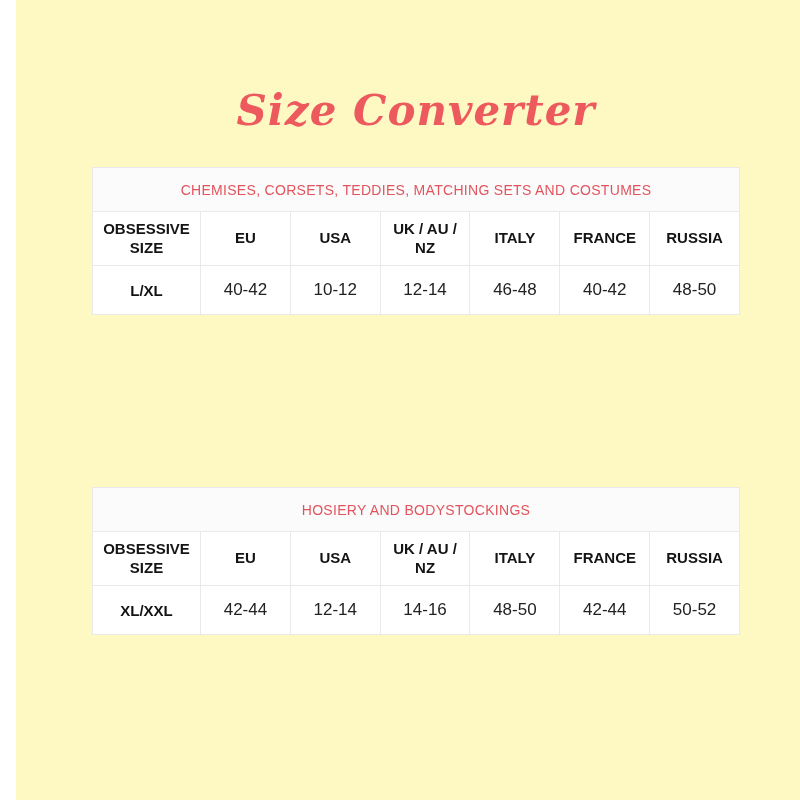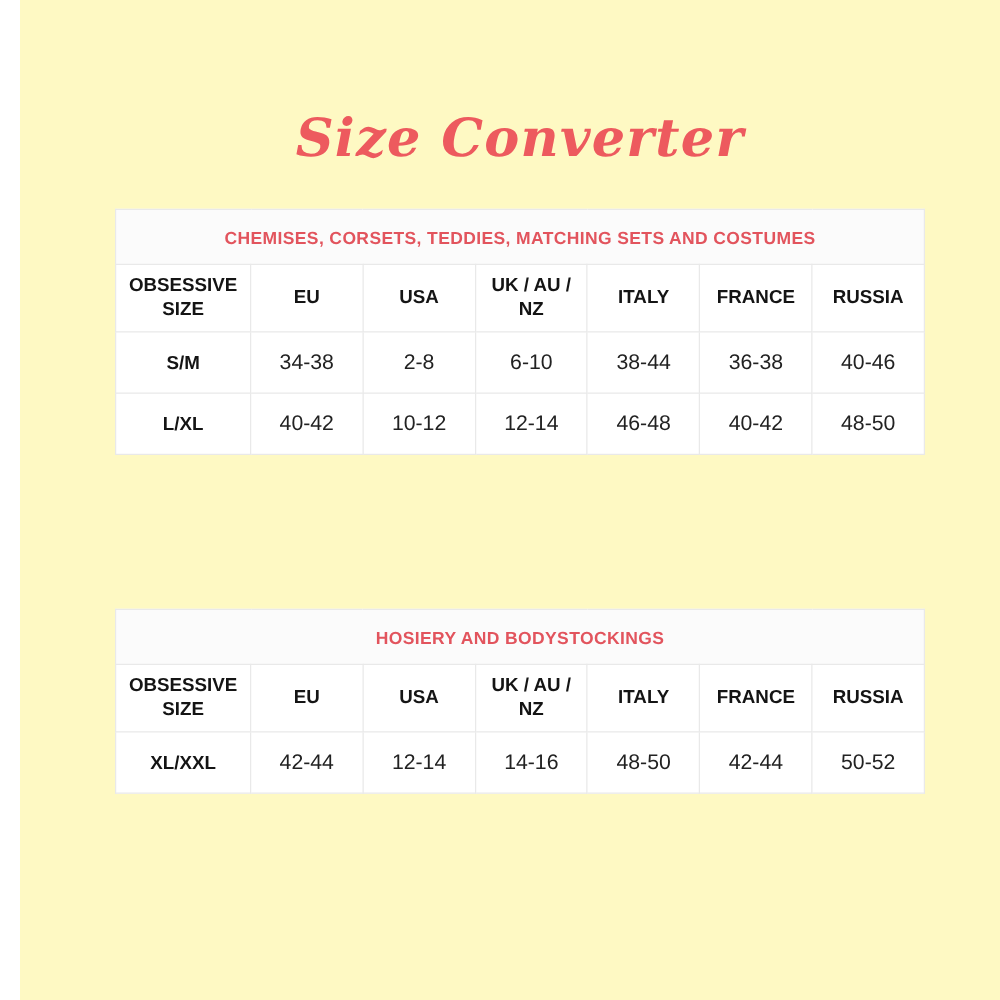--- a/index.html
+++ b/index.html
@@ -33,21 +33,21 @@
   col.col-first { width: 108px; }
   td, th {
     border: 1px solid #e9e9e9;
     text-align: center; vertical-align: middle;
     padding: 2px 6px;
   }
   td.band {
     height: 44px;
     background: #fbfbfb;
     color: #e2545d;
-    font-weight: bold;
+    font-weight: normal;
     font-size: 14px;
     letter-spacing: 0.3px;
   }
   th.col-header {
     height: 54px;
     font-size: 15px;
     font-weight: bold;
     color: #141414;
     line-height: 1.25;
   }
@@ -87,29 +87,20 @@
           <tr>
             <th class="col-header">OBSESSIVE SIZE</th>
             <th class="col-header">EU</th>
             <th class="col-header">USA</th>
             <th class="col-header">UK / AU / NZ</th>
             <th class="col-header">ITALY</th>
             <th class="col-header">FRANCE</th>
             <th class="col-header">RUSSIA</th>
           </tr>
           <tr>
-            <td class="row-label">S/M</td>
-            <td class="size-value">34-38</td>
-            <td class="size-value">2-8</td>
-            <td class="size-value">6-10</td>
-            <td class="size-value">38-44</td>
-            <td class="size-value">36-38</td>
-            <td class="size-value">40-46</td>
-          </tr>
-          <tr>
             <td class="row-label">L/XL</td>
             <td class="size-value">40-42</td>
             <td class="size-value">10-12</td>
             <td class="size-value">12-14</td>
             <td class="size-value">46-48</td>
             <td class="size-value">40-42</td>
             <td class="size-value">48-50</td>
           </tr>
         </tbody>
       </table>

